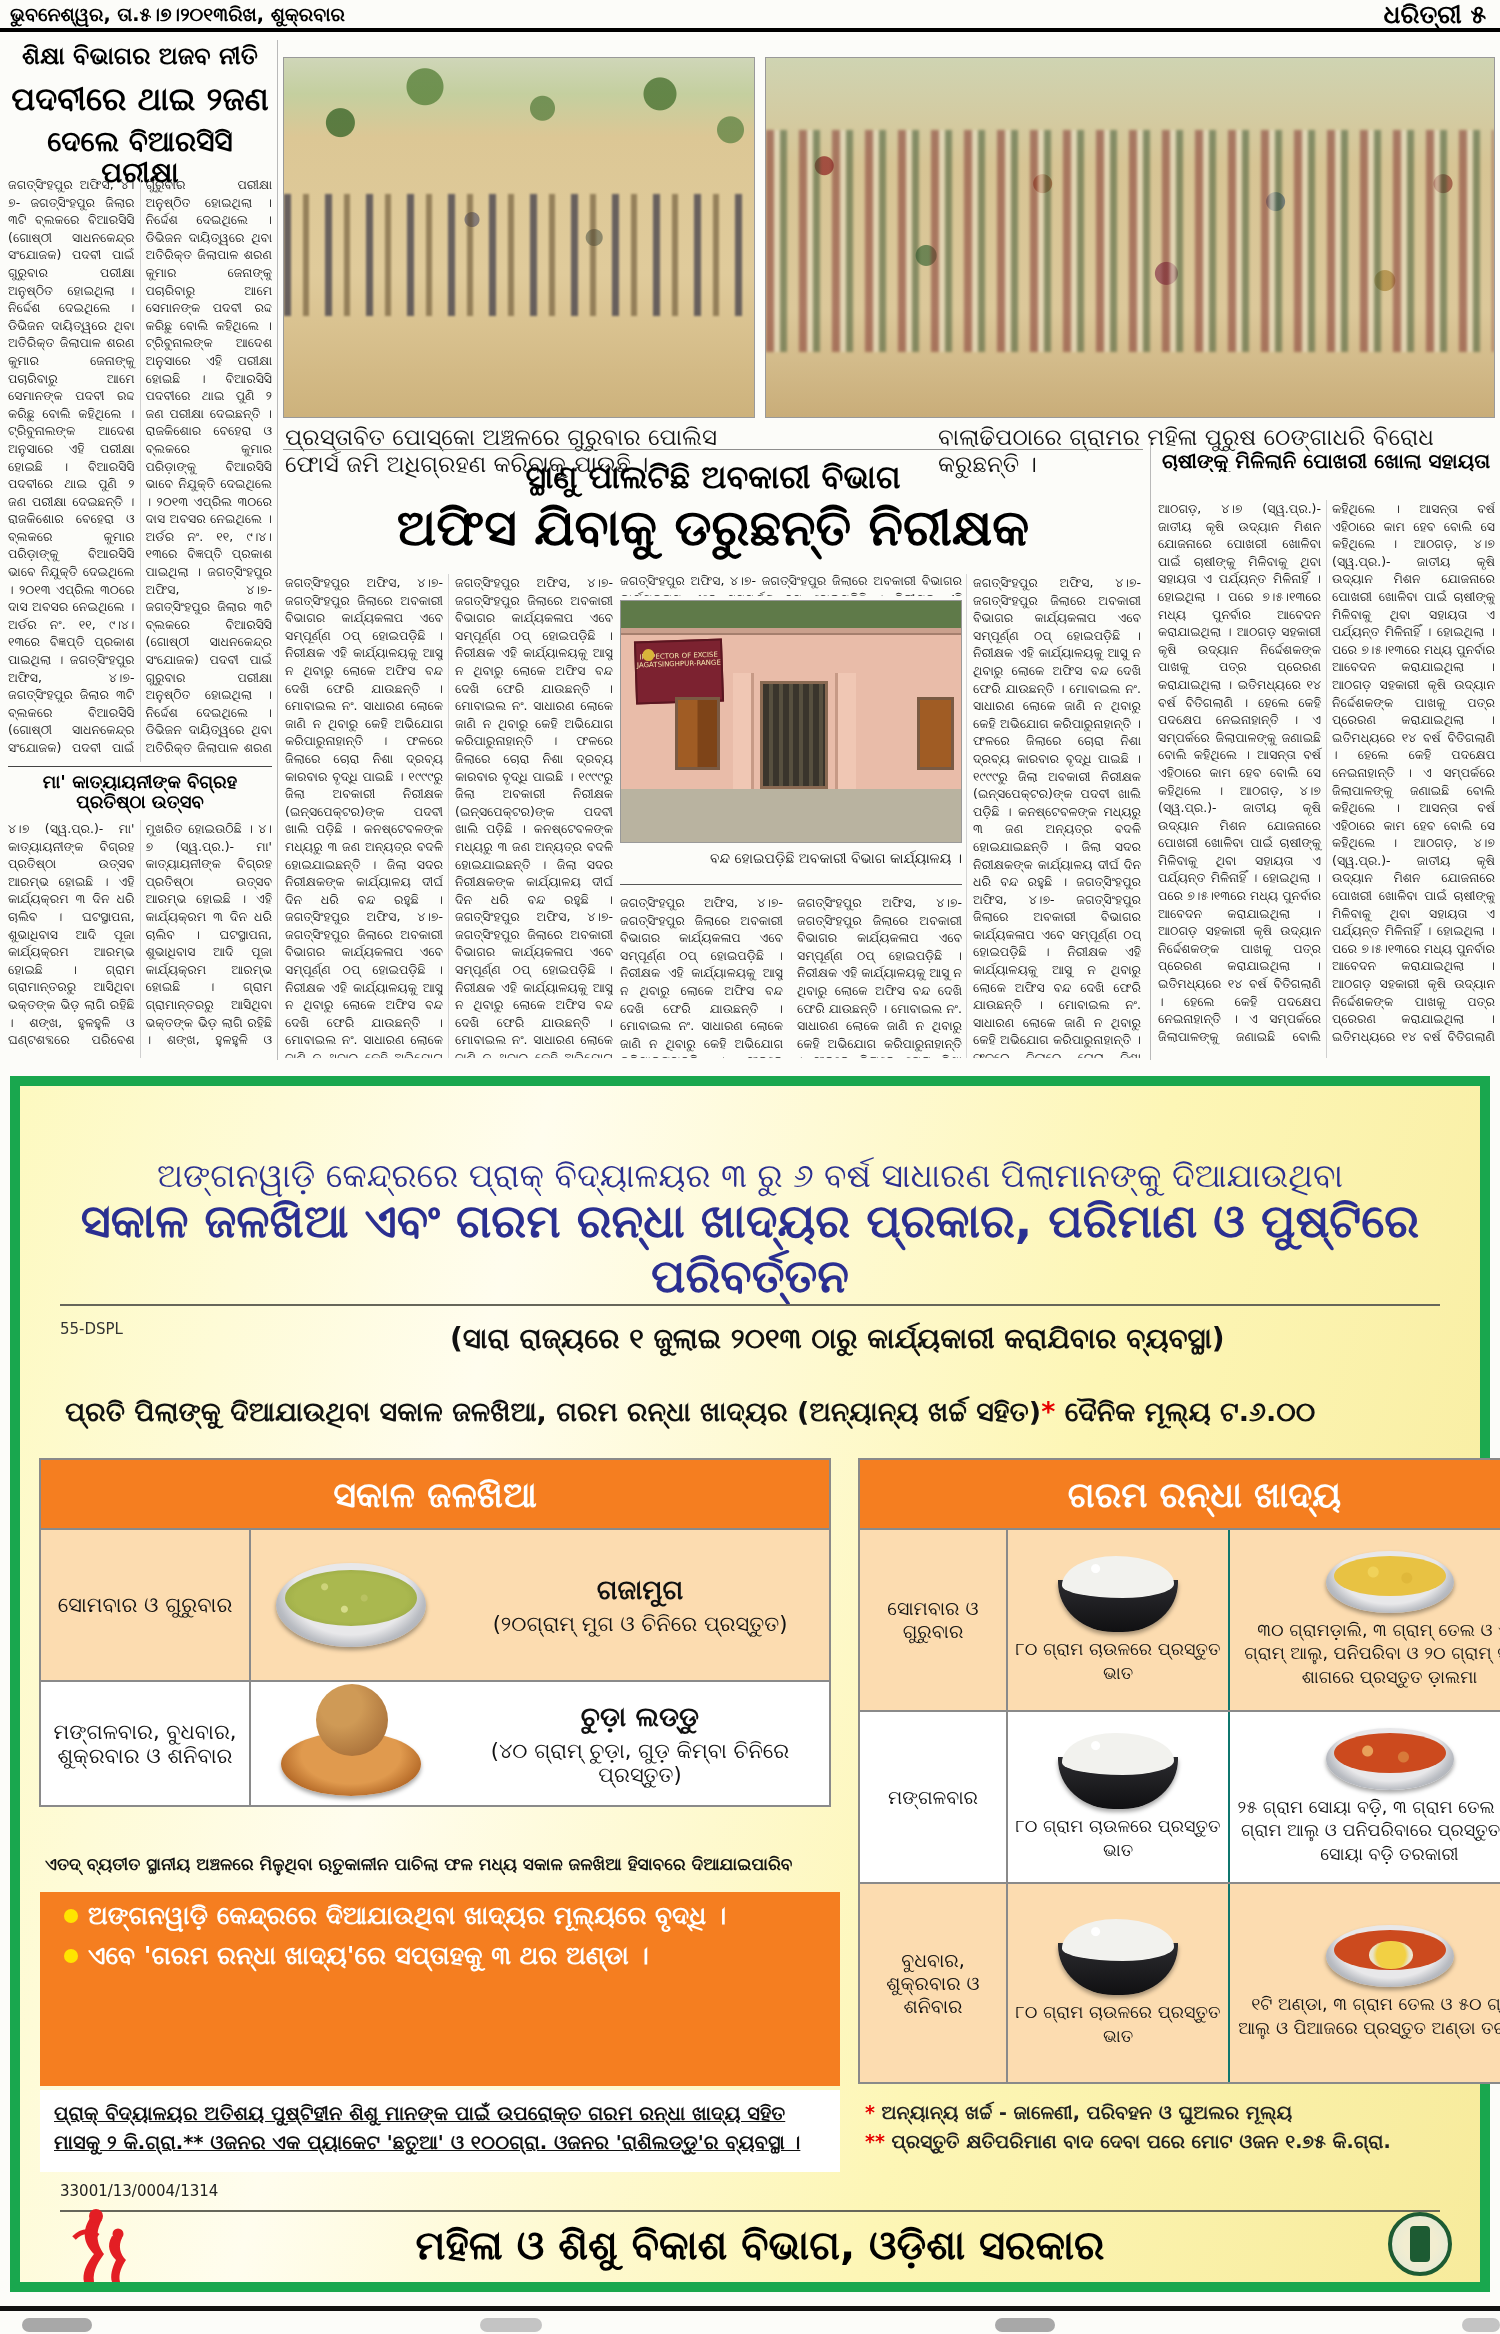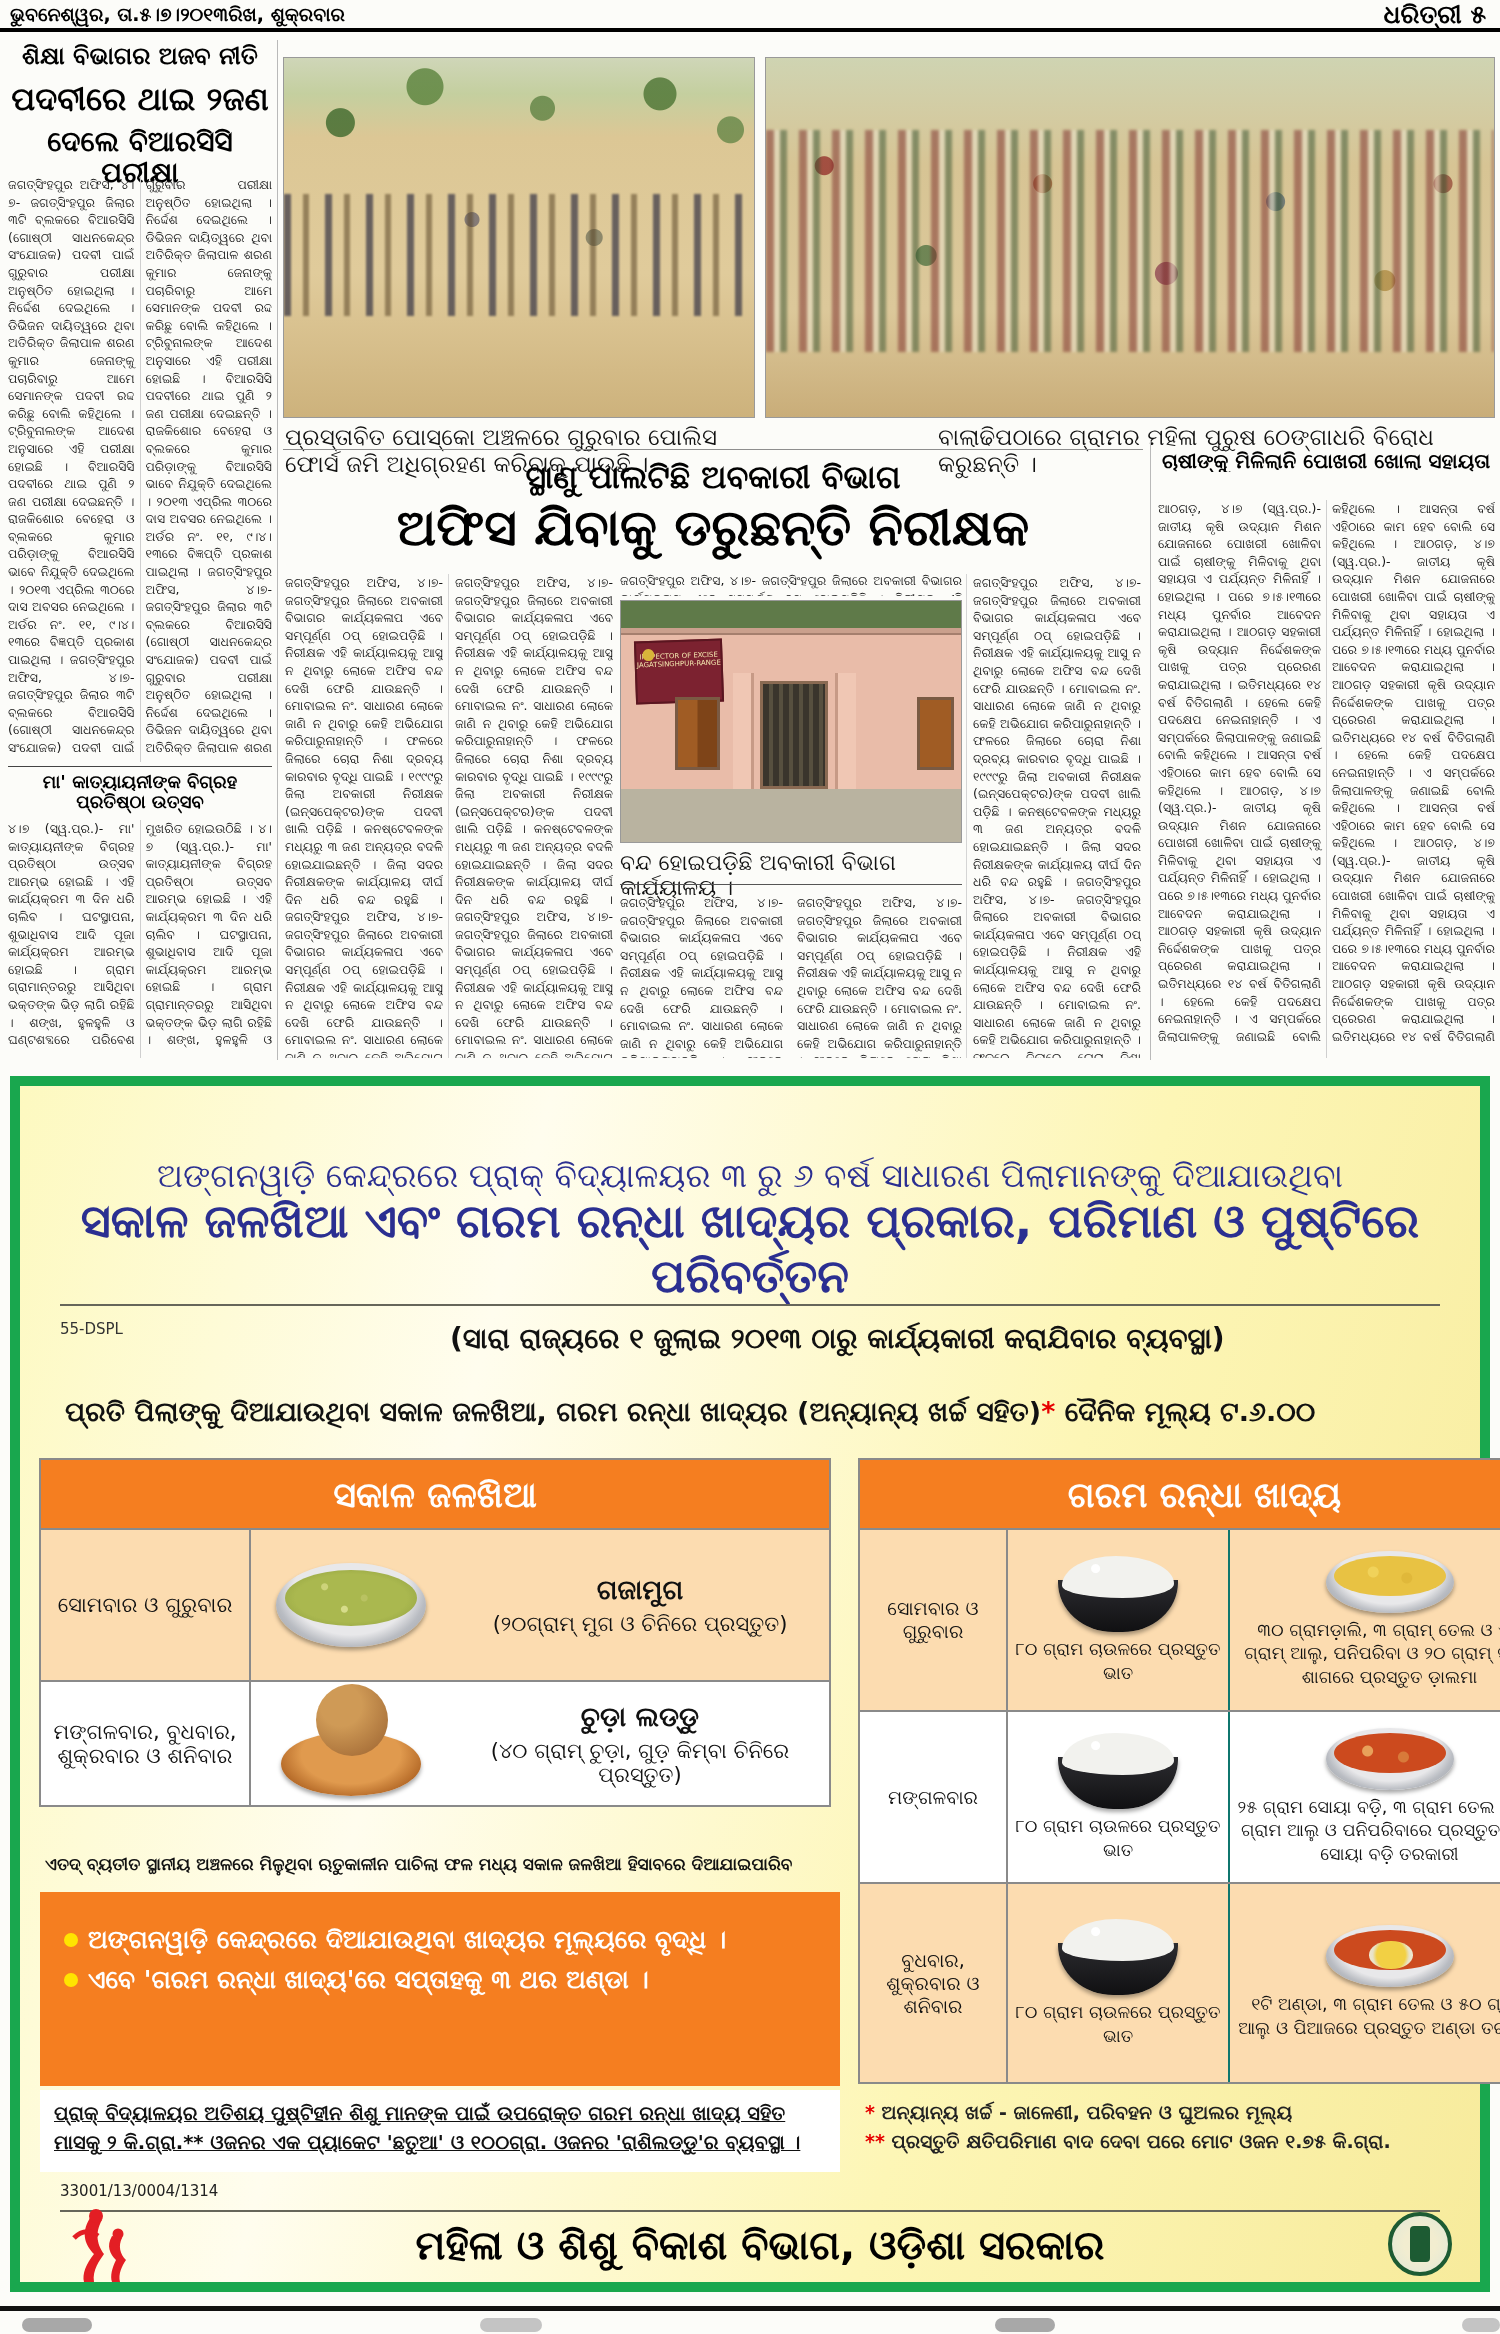--- a/index.html
+++ b/index.html
@@ -83,21 +83,21 @@
   .ftrow{display:flex;border-bottom:2px solid #8a8a8a;}
   .ftrow:last-child{border-bottom:none;}
   .peach{background:#fcdcb0;}
   .ftcell{display:flex;align-items:center;justify-content:center;flex-direction:column;text-align:center;padding:6px;}
   .ftlabel{font-size:21px;color:#111;border-right:2px solid #8a8a8a;}
   .ftfood-name{font-size:27px;font-weight:bold;color:#111;}
   .ftfood-det{font-size:21px;color:#111;margin-top:6px;}
   .ricecell{border-right:2px solid #0f766e;align-items:center;}
   .smalltxt{font-size:17.5px;color:#111;margin-top:6px;line-height:1.35;}
   .ad-note{position:absolute;left:25px;top:768px;width:805px;font-size:17px;font-weight:bold;color:#111;}
-  .ad-orange{position:absolute;left:20px;top:806px;width:800px;height:194px;background:#f57e20;color:#fff;padding:28px 22px;}
+  .ad-orange{position:absolute;left:20px;top:806px;width:800px;height:194px;background:#f57e20;color:#fff;padding:4px 22px;}
   .ad-orange .bl{font-size:25px;font-weight:bold;line-height:1.58;position:relative;padding-left:26px;}
   .ad-orange .bl::before{content:"";position:absolute;left:2px;top:13px;width:14px;height:14px;border-radius:50%;background:#ffe400;}
   .ad-white{position:absolute;left:20px;top:1004px;width:800px;height:82px;background:#fff;padding:9px 14px;font-size:19.5px;font-weight:bold;color:#111;line-height:1.5;text-decoration:underline;}
   .ad-foot{position:absolute;left:845px;top:1012px;width:620px;font-size:19px;font-weight:bold;color:#222;line-height:1.55;}
   .ad-reg{position:absolute;left:40px;top:1096px;font-size:15px;color:#222;}
   .ad-banner-text{position:absolute;left:150px;top:1136px;width:1180px;text-align:center;font-size:40px;font-weight:bold;color:#000;}
   .seal{position:absolute;right:28px;top:1126px;width:64px;height:64px;border-radius:50%;border:4px solid #1d5b33;background:radial-gradient(circle,#f2edd0 0 40%,#dfe7d8 100%);}
   .seal::before{content:"";position:absolute;left:18px;top:10px;width:20px;height:36px;background:#1d5b33;border-radius:4px;}
   
   .fstrip-line{position:absolute;left:0;top:2306px;width:1500px;height:5px;background:#111;}
@@ -142,21 +142,21 @@
 
   <div class="photo ph-office" style="left:620px;top:600px;width:342px;height:243px;">
     <div class="of-roof"></div>
     <div class="of-sign">INSPECTOR OF EXCISE JAGATSINGHPUR-RANGE</div>
     <div class="of-col-l"></div>
     <div class="of-col-r"></div>
     <div class="of-door"></div>
     <div class="of-win-l"></div>
     <div class="of-win-r"></div>
   </div>
-  <div class="caption" style="left:620px;top:850px;width:342px;text-align:left;font-size:22px;">ବନ୍ଦ ହୋଇପଡ଼ିଛି ଅବକାରୀ ବିଭାଗ କାର୍ଯ୍ୟାଳୟ ।</div>
+  <div class="caption" style="left:620px;top:850px;width:342px;text-align:right;font-size:14px;">ବନ୍ଦ ହୋଇପଡ଼ିଛି ଅବକାରୀ ବିଭାଗ କାର୍ଯ୍ୟାଳୟ ।</div>
   <div class="hrule" style="left:620px;top:884px;width:342px;background:#555;"></div>
 
   <div class="abs bodytext" style="left:620px;top:894px;width:163px;height:164px;">ଜଗତ୍‌ସିଂହପୁର ଅଫିସ, ୪।୭- ଜଗତ୍‌ସିଂହପୁର ଜିଲାରେ ଅବକାରୀ ବିଭାଗର କାର୍ଯ୍ୟକଳାପ ଏବେ ସମ୍ପୂର୍ଣ୍ଣ ଠପ୍ ହୋଇପଡ଼ିଛି । ନିରୀକ୍ଷକ ଏହି କାର୍ଯ୍ୟାଳୟକୁ ଆସୁ ନ ଥିବାରୁ ଲୋକେ ଅଫିସ ବନ୍ଦ ଦେଖି ଫେରି ଯାଉଛନ୍ତି । ମୋବାଇଲ ନଂ. ସାଧାରଣ ଲୋକେ ଜାଣି ନ ଥିବାରୁ କେହି ଅଭିଯୋଗ କରିପାରୁନାହାନ୍ତି । ଫଳରେ ଜିଲାରେ ଚୋରା ନିଶା ଦ୍ରବ୍ୟ କାରବାର ବୃଦ୍ଧି ପାଇଛି । ୧୯୯୯ରୁ ଜିଲା ଅବକାରୀ ନିରୀକ୍ଷକ (ଇନ୍‌ସପେକ୍ଟର)ଙ୍କ ପଦବୀ ଖାଲି ପଡ଼ିଛି । କନଷ୍ଟେବଳଙ୍କ ମଧ୍ୟରୁ ୩ ଜଣ ଅନ୍ୟତ୍ର ବଦଳି ହୋଇଯାଇଛନ୍ତି । ଜିଲା ସଦର ନିରୀକ୍ଷକଙ୍କ କାର୍ଯ୍ୟାଳୟ ଦୀର୍ଘ ଦିନ ଧରି ବନ୍ଦ ରହୁଛି । ଜଗତ୍‌ସିଂହପୁର ଅଫିସ, ୪।୭- ଜଗତ୍‌ସିଂହପୁର ଜିଲାରେ ଅବକାରୀ ବିଭାଗର କାର୍ଯ୍ୟକଳାପ ଏବେ ସମ୍ପୂର୍ଣ୍ଣ ଠପ୍ ହୋଇପଡ଼ିଛି । ନିରୀକ୍ଷକ ଏହି କାର୍ଯ୍ୟାଳୟକୁ ଆସୁ ନ ଥିବାରୁ ଲୋକେ ଅଫିସ ବନ୍ଦ ଦେଖି ଫେରି ଯାଉଛନ୍ତି । ମୋବାଇଲ ନଂ. ସାଧାରଣ ଲୋକେ ଜାଣି ନ ଥିବାରୁ କେହି ଅଭିଯୋଗ କରିପାରୁନାହାନ୍ତି । ଫଳରେ ଜିଲାରେ ଚୋରା ନିଶା ଦ୍ରବ୍ୟ କାରବାର ବୃଦ୍ଧି ପାଇଛି । ୧୯୯୯ରୁ ଜିଲା ଅବକାରୀ ନିରୀକ୍ଷକ (ଇନ୍‌ସପେକ୍ଟର)ଙ୍କ ପଦବୀ ଖାଲି ପଡ଼ିଛି । କନଷ୍ଟେବଳଙ୍କ ମଧ୍ୟରୁ ୩ ଜଣ ଅନ୍ୟତ୍ର ବଦଳି ହୋଇଯାଇଛନ୍ତି । ଜିଲା ସଦର ନିରୀକ୍ଷକଙ୍କ କାର୍ଯ୍ୟାଳୟ ଦୀର୍ଘ ଦିନ ଧରି ବନ୍ଦ ରହୁଛି ।</div>
   <div class="abs bodytext" style="left:797px;top:894px;width:165px;height:164px;">ଜଗତ୍‌ସିଂହପୁର ଅଫିସ, ୪।୭- ଜଗତ୍‌ସିଂହପୁର ଜିଲାରେ ଅବକାରୀ ବିଭାଗର କାର୍ଯ୍ୟକଳାପ ଏବେ ସମ୍ପୂର୍ଣ୍ଣ ଠପ୍ ହୋଇପଡ଼ିଛି । ନିରୀକ୍ଷକ ଏହି କାର୍ଯ୍ୟାଳୟକୁ ଆସୁ ନ ଥିବାରୁ ଲୋକେ ଅଫିସ ବନ୍ଦ ଦେଖି ଫେରି ଯାଉଛନ୍ତି । ମୋବାଇଲ ନଂ. ସାଧାରଣ ଲୋକେ ଜାଣି ନ ଥିବାରୁ କେହି ଅଭିଯୋଗ କରିପାରୁନାହାନ୍ତି । ଫଳରେ ଜିଲାରେ ଚୋରା ନିଶା ଦ୍ରବ୍ୟ କାରବାର ବୃଦ୍ଧି ପାଇଛି । ୧୯୯୯ରୁ ଜିଲା ଅବକାରୀ ନିରୀକ୍ଷକ (ଇନ୍‌ସପେକ୍ଟର)ଙ୍କ ପଦବୀ ଖାଲି ପଡ଼ିଛି । କନଷ୍ଟେବଳଙ୍କ ମଧ୍ୟରୁ ୩ ଜଣ ଅନ୍ୟତ୍ର ବଦଳି ହୋଇଯାଇଛନ୍ତି । ଜିଲା ସଦର ନିରୀକ୍ଷକଙ୍କ କାର୍ଯ୍ୟାଳୟ ଦୀର୍ଘ ଦିନ ଧରି ବନ୍ଦ ରହୁଛି । ଜଗତ୍‌ସିଂହପୁର ଅଫିସ, ୪।୭- ଜଗତ୍‌ସିଂହପୁର ଜିଲାରେ ଅବକାରୀ ବିଭାଗର କାର୍ଯ୍ୟକଳାପ ଏବେ ସମ୍ପୂର୍ଣ୍ଣ ଠପ୍ ହୋଇପଡ଼ିଛି । ନିରୀକ୍ଷକ ଏହି କାର୍ଯ୍ୟାଳୟକୁ ଆସୁ ନ ଥିବାରୁ ଲୋକେ ଅଫିସ ବନ୍ଦ ଦେଖି ଫେରି ଯାଉଛନ୍ତି । ମୋବାଇଲ ନଂ. ସାଧାରଣ ଲୋକେ ଜାଣି ନ ଥିବାରୁ କେହି ଅଭିଯୋଗ କରିପାରୁନାହାନ୍ତି । ଫଳରେ ଜିଲାରେ ଚୋରା ନିଶା ଦ୍ରବ୍ୟ କାରବାର ବୃଦ୍ଧି ପାଇଛି । ୧୯୯୯ରୁ ଜିଲା ଅବକାରୀ ନିରୀକ୍ଷକ (ଇନ୍‌ସପେକ୍ଟର)ଙ୍କ ପଦବୀ ଖାଲି ପଡ଼ିଛି । କନଷ୍ଟେବଳଙ୍କ ମଧ୍ୟରୁ ୩ ଜଣ ଅନ୍ୟତ୍ର ବଦଳି ହୋଇଯାଇଛନ୍ତି । ଜିଲା ସଦର ନିରୀକ୍ଷକଙ୍କ କାର୍ଯ୍ୟାଳୟ ଦୀର୍ଘ ଦିନ ଧରି ବନ୍ଦ ରହୁଛି ।</div>
 
   <div class="vrule" style="left:966px;top:574px;height:484px;background:#d5d5d5;"></div>
   <div class="abs bodytext" style="left:973px;top:574px;width:168px;height:484px;">ଜଗତ୍‌ସିଂହପୁର ଅଫିସ, ୪।୭- ଜଗତ୍‌ସିଂହପୁର ଜିଲାରେ ଅବକାରୀ ବିଭାଗର କାର୍ଯ୍ୟକଳାପ ଏବେ ସମ୍ପୂର୍ଣ୍ଣ ଠପ୍ ହୋଇପଡ଼ିଛି । ନିରୀକ୍ଷକ ଏହି କାର୍ଯ୍ୟାଳୟକୁ ଆସୁ ନ ଥିବାରୁ ଲୋକେ ଅଫିସ ବନ୍ଦ ଦେଖି ଫେରି ଯାଉଛନ୍ତି । ମୋବାଇଲ ନଂ. ସାଧାରଣ ଲୋକେ ଜାଣି ନ ଥିବାରୁ କେହି ଅଭିଯୋଗ କରିପାରୁନାହାନ୍ତି । ଫଳରେ ଜିଲାରେ ଚୋରା ନିଶା ଦ୍ରବ୍ୟ କାରବାର ବୃଦ୍ଧି ପାଇଛି । ୧୯୯୯ରୁ ଜିଲା ଅବକାରୀ ନିରୀକ୍ଷକ (ଇନ୍‌ସପେକ୍ଟର)ଙ୍କ ପଦବୀ ଖାଲି ପଡ଼ିଛି । କନଷ୍ଟେବଳଙ୍କ ମଧ୍ୟରୁ ୩ ଜଣ ଅନ୍ୟତ୍ର ବଦଳି ହୋଇଯାଇଛନ୍ତି । ଜିଲା ସଦର ନିରୀକ୍ଷକଙ୍କ କାର୍ଯ୍ୟାଳୟ ଦୀର୍ଘ ଦିନ ଧରି ବନ୍ଦ ରହୁଛି । ଜଗତ୍‌ସିଂହପୁର ଅଫିସ, ୪।୭- ଜଗତ୍‌ସିଂହପୁର ଜିଲାରେ ଅବକାରୀ ବିଭାଗର କାର୍ଯ୍ୟକଳାପ ଏବେ ସମ୍ପୂର୍ଣ୍ଣ ଠପ୍ ହୋଇପଡ଼ିଛି । ନିରୀକ୍ଷକ ଏହି କାର୍ଯ୍ୟାଳୟକୁ ଆସୁ ନ ଥିବାରୁ ଲୋକେ ଅଫିସ ବନ୍ଦ ଦେଖି ଫେରି ଯାଉଛନ୍ତି । ମୋବାଇଲ ନଂ. ସାଧାରଣ ଲୋକେ ଜାଣି ନ ଥିବାରୁ କେହି ଅଭିଯୋଗ କରିପାରୁନାହାନ୍ତି । ଫଳରେ ଜିଲାରେ ଚୋରା ନିଶା ଦ୍ରବ୍ୟ କାରବାର ବୃଦ୍ଧି ପାଇଛି । ୧୯୯୯ରୁ ଜିଲା ଅବକାରୀ ନିରୀକ୍ଷକ (ଇନ୍‌ସପେକ୍ଟର)ଙ୍କ ପଦବୀ ଖାଲି ପଡ଼ିଛି । କନଷ୍ଟେବଳଙ୍କ ମଧ୍ୟରୁ ୩ ଜଣ ଅନ୍ୟତ୍ର ବଦଳି ହୋଇଯାଇଛନ୍ତି । ଜିଲା ସଦର ନିରୀକ୍ଷକଙ୍କ କାର୍ଯ୍ୟାଳୟ ଦୀର୍ଘ ଦିନ ଧରି ବନ୍ଦ ରହୁଛି । ଜଗତ୍‌ସିଂହପୁର ଅଫିସ, ୪।୭- ଜଗତ୍‌ସିଂହପୁର ଜିଲାରେ ଅବକାରୀ ବିଭାଗର କାର୍ଯ୍ୟକଳାପ ଏବେ ସମ୍ପୂର୍ଣ୍ଣ ଠପ୍ ହୋଇପଡ଼ିଛି । ନିରୀକ୍ଷକ ଏହି କାର୍ଯ୍ୟାଳୟକୁ ଆସୁ ନ ଥିବାରୁ ଲୋକେ ଅଫିସ ବନ୍ଦ ଦେଖି ଫେରି ଯାଉଛନ୍ତି । ମୋବାଇଲ ନଂ. ସାଧାରଣ ଲୋକେ ଜାଣି ନ ଥିବାରୁ କେହି ଅଭିଯୋଗ କରିପାରୁନାହାନ୍ତି । ଫଳରେ ଜିଲାରେ ଚୋରା ନିଶା ଦ୍ରବ୍ୟ କାରବାର ବୃଦ୍ଧି ପାଇଛି । ୧୯୯୯ରୁ ଜିଲା ଅବକାରୀ ନିରୀକ୍ଷକ (ଇନ୍‌ସପେକ୍ଟର)ଙ୍କ ପଦବୀ ଖାଲି ପଡ଼ିଛି । କନଷ୍ଟେବଳଙ୍କ ମଧ୍ୟରୁ ୩ ଜଣ ଅନ୍ୟତ୍ର ବଦଳି ହୋଇଯାଇଛନ୍ତି । ଜିଲା ସଦର ନିରୀକ୍ଷକଙ୍କ କାର୍ଯ୍ୟାଳୟ ଦୀର୍ଘ ଦିନ ଧରି ବନ୍ଦ ରହୁଛି ।</div>
 
   <div class="vrule" style="left:1150px;top:440px;height:620px;"></div>
 

